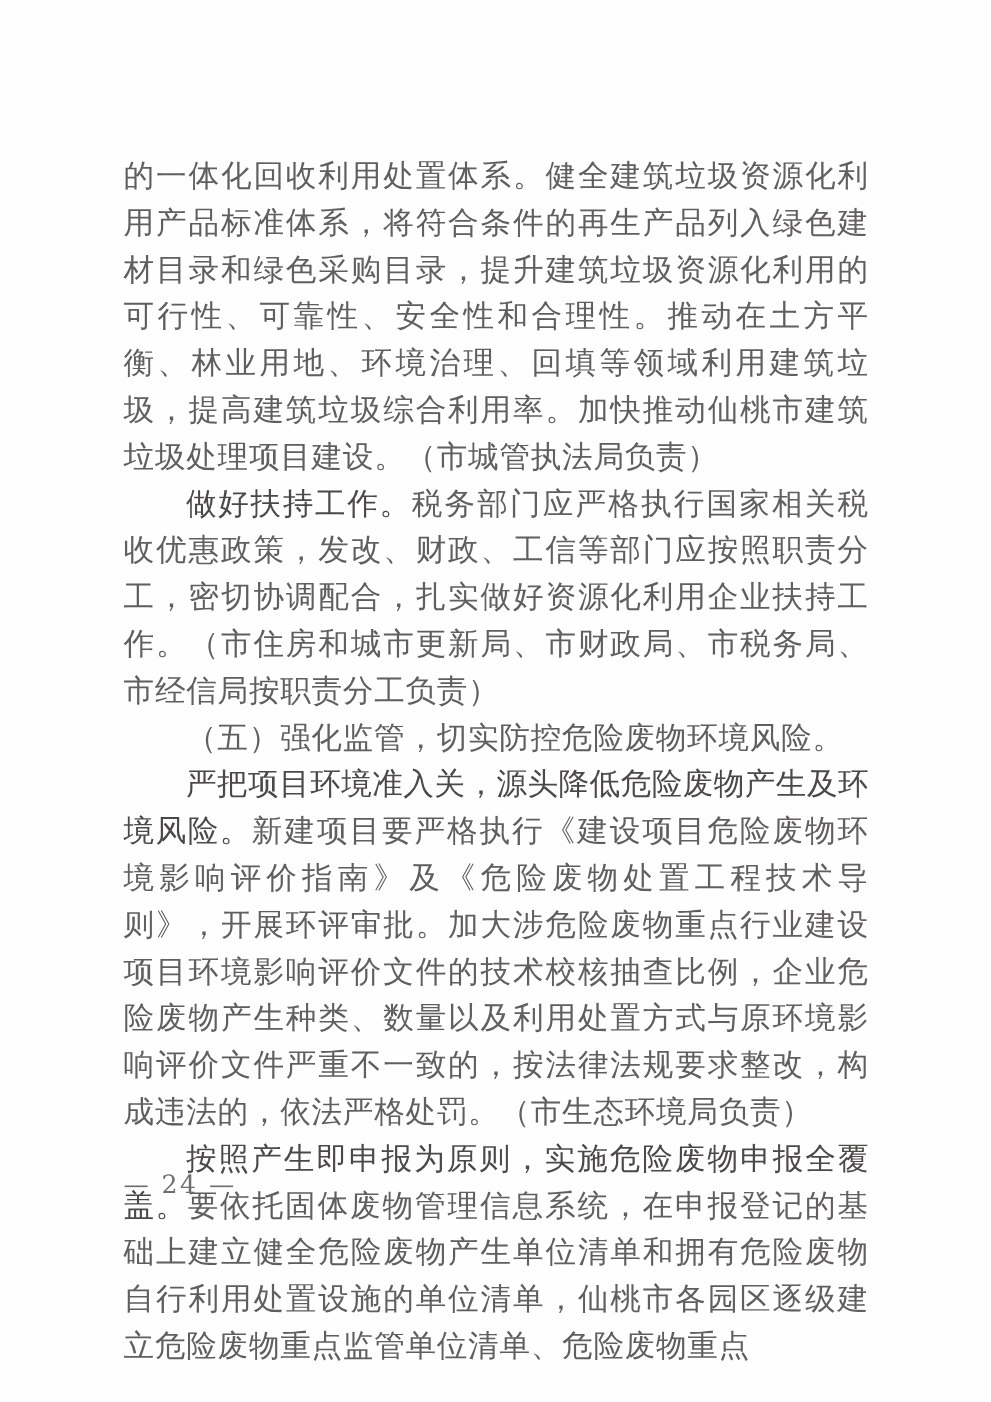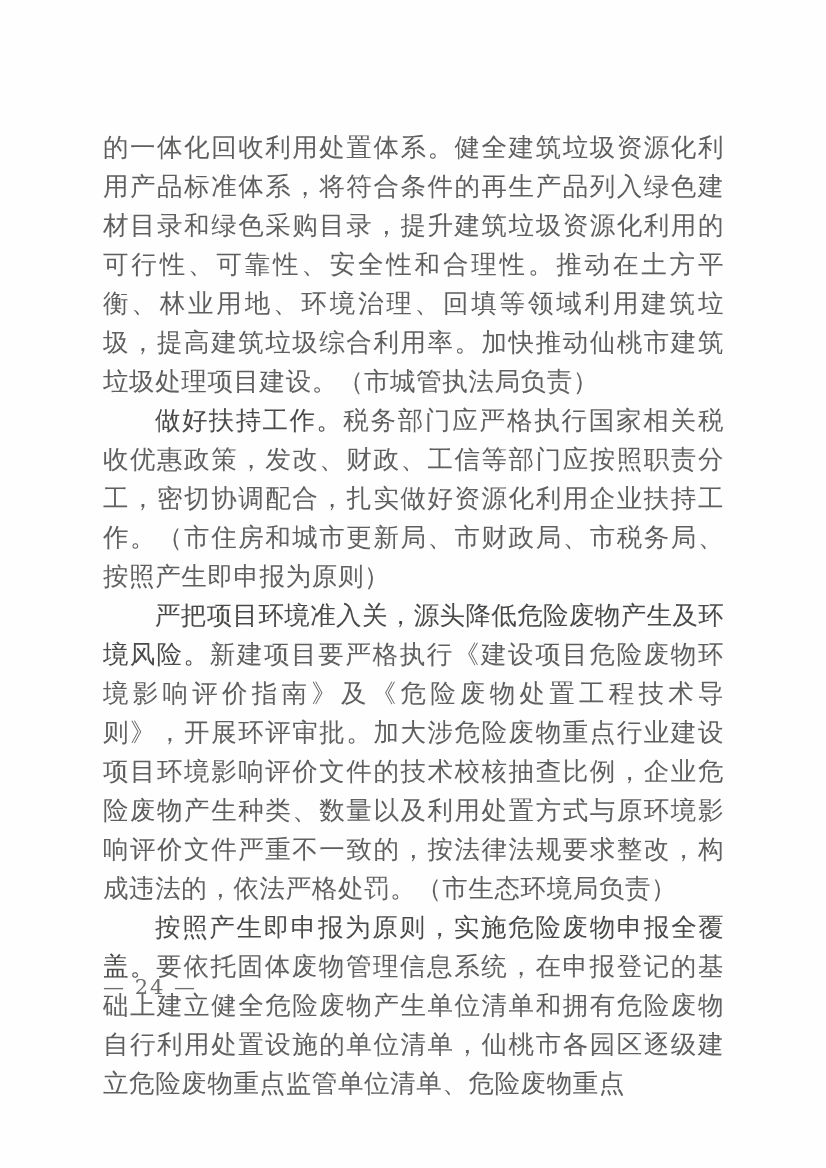--- a/index.html
+++ b/index.html
@@ -80,23 +80,26 @@
 
 <div class="page">
 
   <div class="content">
 
     <p class="para scan">
       <span>的一体化回收利用处置体系。健全建筑垃圾资源化利用产品标准体系，将符合条件的再生产品列入绿色建材目录和绿色采购目录，提升建筑垃圾资源化利用的可行性、可靠性、安全性和合理性。推动在土方平衡、林业用地、环境治理、回填等领域利用建筑垃圾，提高建筑垃圾综合利用率。加快推动仙桃市建筑垃圾处理项目建设。（市城管执法局负责）</span>
     </p>
 
     <p class="para indent scan">
-      <span class="lead">做好扶持工作。</span><span>税务部门应严格执行国家相关税收优惠政策，发改、财政、工信等部门应按照职责分工，密切协调配合，扎实做好资源化利用企业扶持工作。（市住房和城市更新局、市财政局、市税务局、按照产生即申报为原则）</span>
+      <span class="lead">做好扶持工作。</span><span>税务部门应严格执行国家相关税收优惠政策，发改、财政、工信等部门应按照职责分工，密切协调配合，扎实做好资源化利用企业扶持工作。（市住房和城市更新局、市财政局、市税务局、市经信局按职责分工负责）</span>
     </p>
 
+    <p class="para indent scan">
+      <span>（五）强化监管，切实防控危险废物环境风险。</span>
+    </p>
 
 
     <p class="para indent scan">
       <span class="lead">严把项目环境准入关，源头降低危险废物产生及环境风险。</span><span>新建项目要严格执行《建设项目危险废物环境影响评价指南》及《危险废物处置工程技术导则》，开展环评审批。加大涉危险废物重点行业建设项目环境影响评价文件的技术校核抽查比例，企业危险废物产生种类、数量以及利用处置方式与原环境影响评价文件严重不一致的，按法律法规要求整改，构成违法的，依法严格处罚。（市生态环境局负责）</span>
     </p>
 
     <p class="para indent scan">
       <span class="lead">按照产生即申报为原则，实施危险废物申报全覆盖。</span><span>要依托固体废物管理信息系统，在申报登记的基础上建立健全危险废物产生单位清单和拥有危险废物自行利用处置设施的单位清单，仙桃市各园区逐级建立危险废物重点监管单位清单、危险废物重点</span>
     </p>
 

